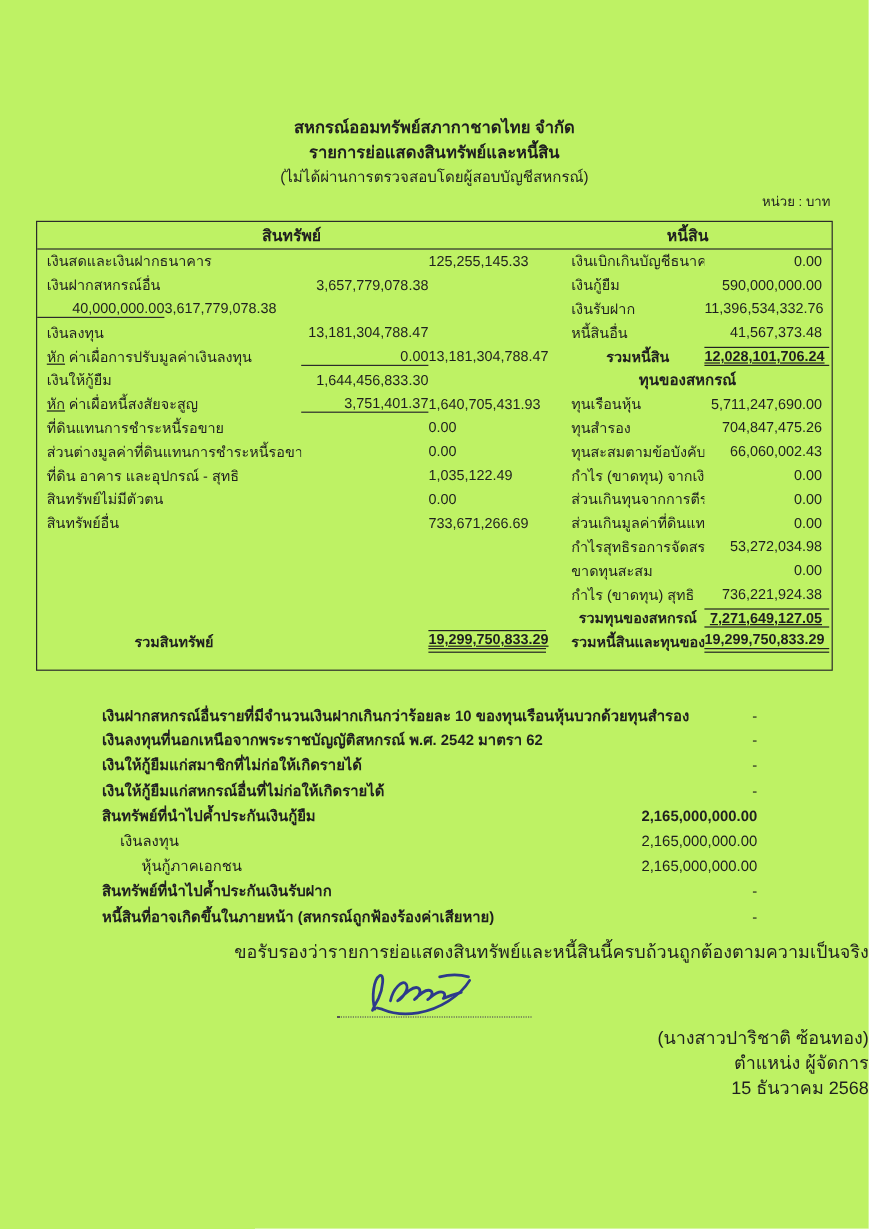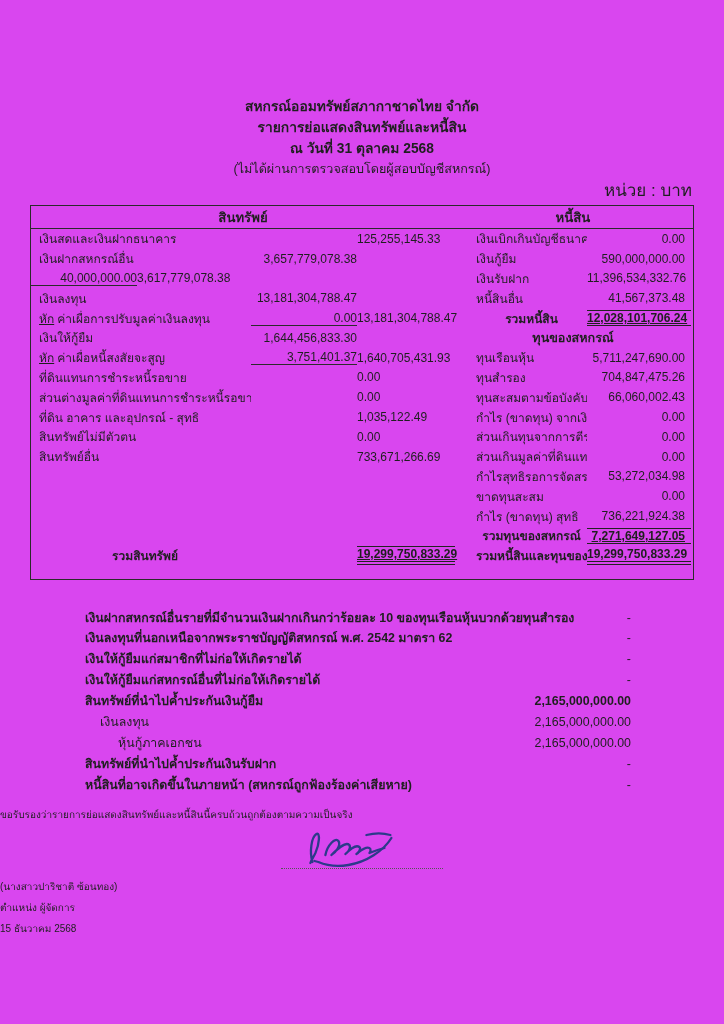--- a/index.html
+++ b/index.html
@@ -1,26 +1,26 @@
 <!DOCTYPE html>
 <html><head>
 <meta charset="utf-8">
 <style>
   html,body { margin:0; padding:0; background:#ffffff; }
   .page {
-    width:724px; height:1024px; background:#d946ef; color:#1f1f1f;
+    width:724px; height:1024px; background:#bef264; color:#1f1f1f;
     font-family:"Liberation Sans","DejaVu Sans",sans-serif;
     position:relative; box-sizing:border-box; overflow:hidden;
   }
   
   .doc-header { padding-top:96px; text-align:center; }
   .h-line { font-size:13.8px; font-weight:bold; line-height:21px; }
   .h-sub  { font-size:12.6px; font-weight:normal; line-height:21px; }
   
-  .unit-row { width:664px; margin:0 auto; text-align:right; font-size:17px; line-height:15px; padding:3px 2px 7px 0; box-sizing:border-box; }
+  .unit-row { width:664px; margin:0 auto; text-align:right; font-size:11px; line-height:15px; padding:3px 2px 7px 0; box-sizing:border-box; }
   
   .bs-table { width:664px; margin:0 auto; border:1.6px solid #2b2b2b; box-sizing:border-box; padding-bottom:13px; }
   .bs-head { display:flex; border-bottom:1.3px solid #2b2b2b; font-weight:bold; font-size:13.2px; height:22px; align-items:flex-end; }
   .bs-head .hl { width:424px; text-align:center; }
   .bs-head .hr { width:236px; text-align:center; }
   .bs-body { display:flex; font-size:12px; }
   .col-left  { width:424px; }
   .col-right { width:236px; }
   .row { display:flex; height:19.8px; align-items:center; }
   .col-left  .lbl { flex:1; padding-left:8px; white-space:nowrap; overflow:hidden; }
@@ -38,36 +38,35 @@
   .eq-head { justify-content:center; font-weight:bold; font-size:12.6px; }
   
   .notes { margin:28px 0 0 85px; width:546px; font-size:12.4px; }
   .note-row { display:flex; line-height:20.9px; }
   .note-label { flex:1; font-weight:bold; white-space:nowrap; overflow:hidden; }
   .note-label.lvl1 { font-weight:normal; padding-left:15px; }
   .note-label.lvl2 { font-weight:normal; padding-left:33px; }
   .note-val { text-align:right; font-weight:bold; white-space:nowrap; }
   .note-val.normal { font-weight:normal; }
   
-  .cert { margin-top:10px; text-align:left; font-size:10px; }
+  .cert { margin-top:10px; text-align:right; font-size:15px; }
   .cert-statement { line-height:18px; }
   .sig-area { position:relative; height:52px; }
   .sig-svg { position:absolute; left:50%; top:0; transform:translateX(-52%); }
   .dotted { position:absolute; left:50%; top:44px; transform:translateX(-50%); width:162px; border-bottom:1.6px dotted #555; }
   .cert-line { line-height:21px; }
 </style>
 </head>
 <body>
 
 <div class="page">
 
   <div class="doc-header">
     <div class="h-line">สหกรณ์ออมทรัพย์สภากาชาดไทย จำกัด</div>
     <div class="h-line">รายการย่อแสดงสินทรัพย์และหนี้สิน</div>
-    <div class="h-line">ณ วันที่ 31 ตุลาคม 2568</div>
     <div class="h-sub">(ไม่ได้ผ่านการตรวจสอบโดยผู้สอบบัญชีสหกรณ์)</div>
   </div>
 
   <div class="unit-row">หน่วย : บาท</div>
 
   <div class="bs-table">
     <div class="bs-head">
       <div class="hl">สินทรัพย์</div>
       <div class="hr">หนี้สิน</div>
     </div>

